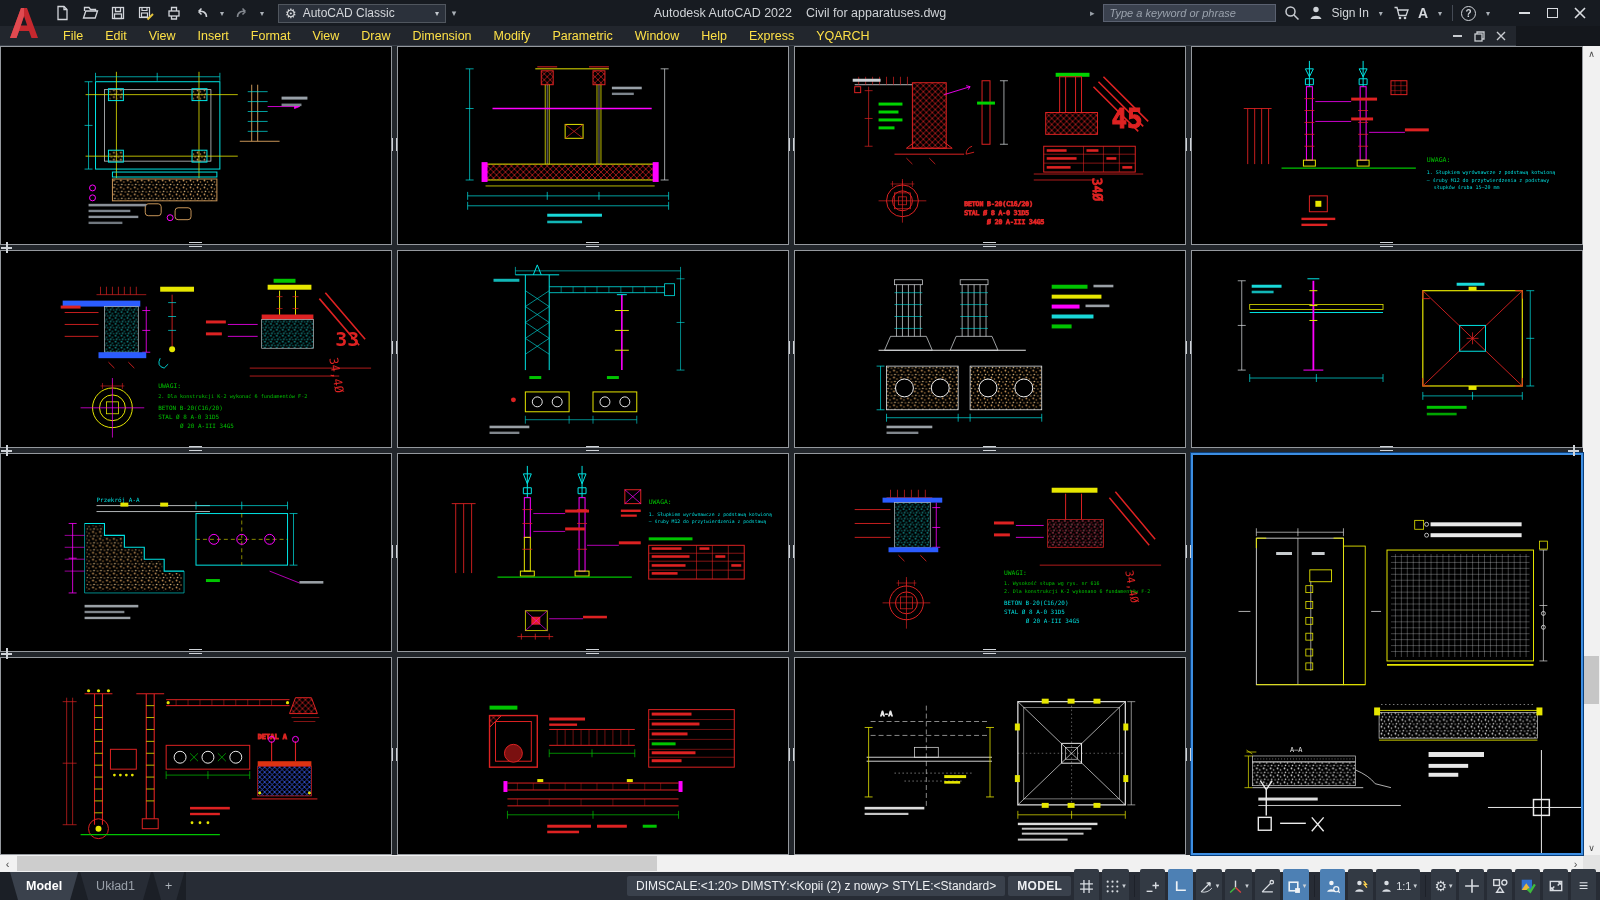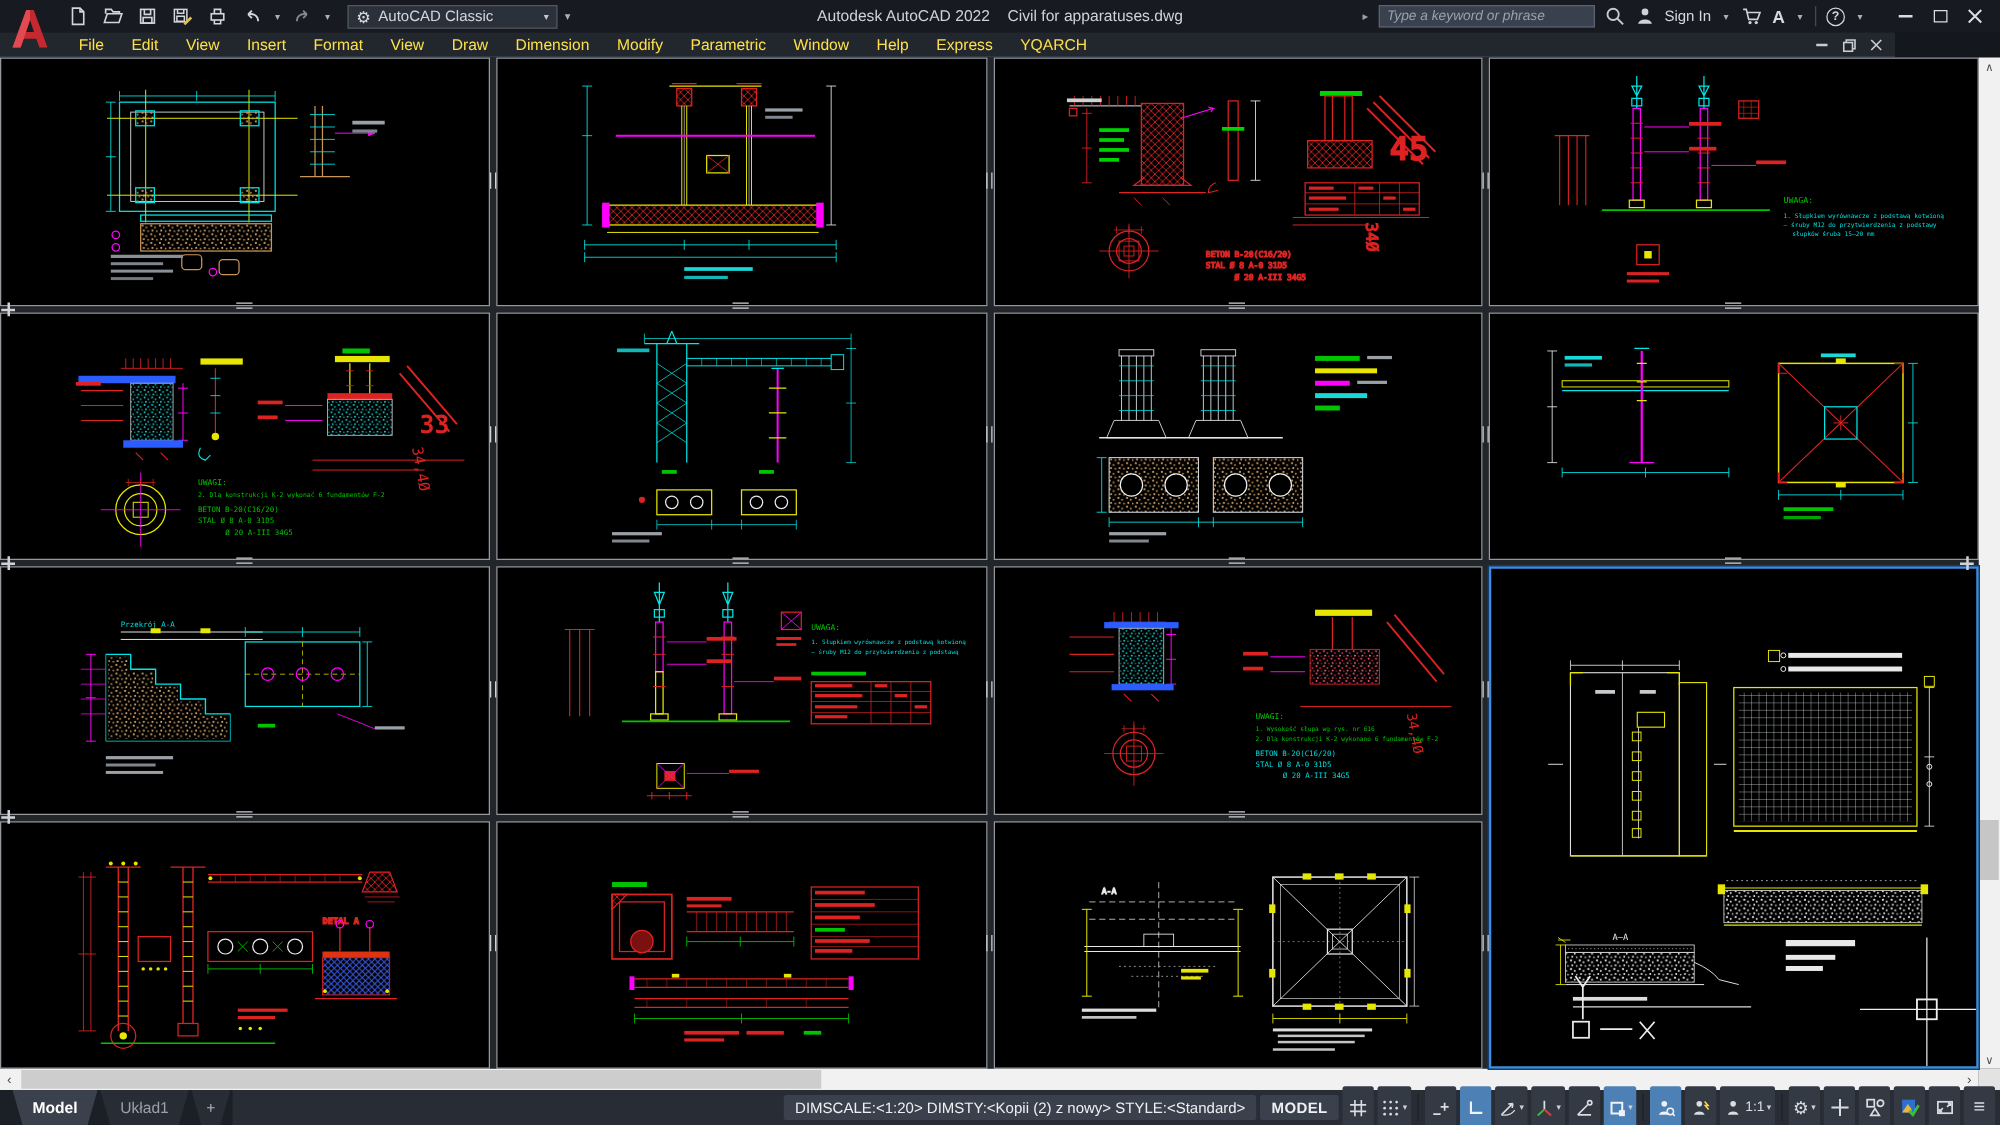--- a/index.html
+++ b/index.html
@@ -28,21 +28,21 @@
   .wbtn{width:28px;height:22px;display:flex;align-items:center;justify-content:center;}
 
   
   .menubar{position:absolute;left:0;top:26px;width:1516px;height:20px;background:#22262d;border-bottom:1px solid #3a4049;display:flex;align-items:flex-end;color:#fde047;font-size:12.5px;padding-left:52px;}
   .menu-item{padding:0 11px;height:100%;display:flex;align-items:center;}
   .docbtns{margin-left:auto;display:flex;align-items:center;padding-right:4px;}
   .dbtn{width:22px;height:18px;display:flex;align-items:center;justify-content:center;}
 
   
   .canvas{position:absolute;left:0;top:46px;width:1583px;height:809px;background:#22262b;}
-  .vpgrid{position:absolute;inset:0;display:grid;grid-template-columns:repeat(2,1fr);grid-template-rows:repeat(4,1fr);gap:5px;}
+  .vpgrid{position:absolute;inset:0;display:grid;grid-template-columns:repeat(4,1fr);grid-template-rows:repeat(4,1fr);gap:5px;}
   .vp{background:#000;border:1px solid #95999e;position:relative;overflow:hidden;}
   .vp svg{display:block;width:100%;height:100%;}
   .vp.active{grid-column:4;grid-row:3/5;border:2px solid #3d8ee2;outline:1px solid #0c3f79;z-index:2;}
   .hv{position:absolute;width:5px;height:13px;border-left:1.5px solid #cfd3d8;border-right:1.5px solid #cfd3d8;z-index:3;}
   .hh{position:absolute;width:13px;height:5px;border-top:1.5px solid #cfd3d8;border-bottom:1.5px solid #cfd3d8;z-index:3;}
   .hplus{position:absolute;width:11px;height:11px;z-index:3;}
   .hplus::before{content:"";position:absolute;left:5px;top:0;width:1.5px;height:11px;background:#cfd3d8;}
   .hplus::after{content:"";position:absolute;top:5px;left:0;height:1.5px;width:11px;background:#cfd3d8;}
   svg text{font-family:"DejaVu Sans Mono","Liberation Mono",monospace;}
 

